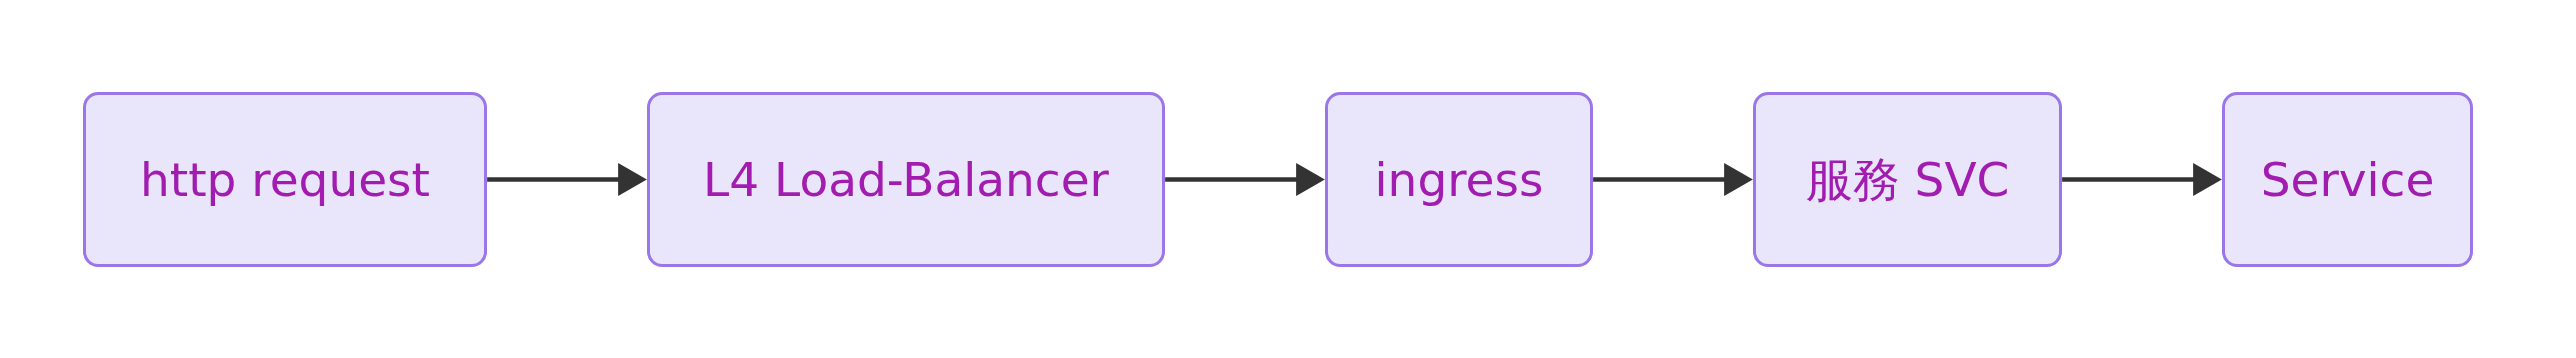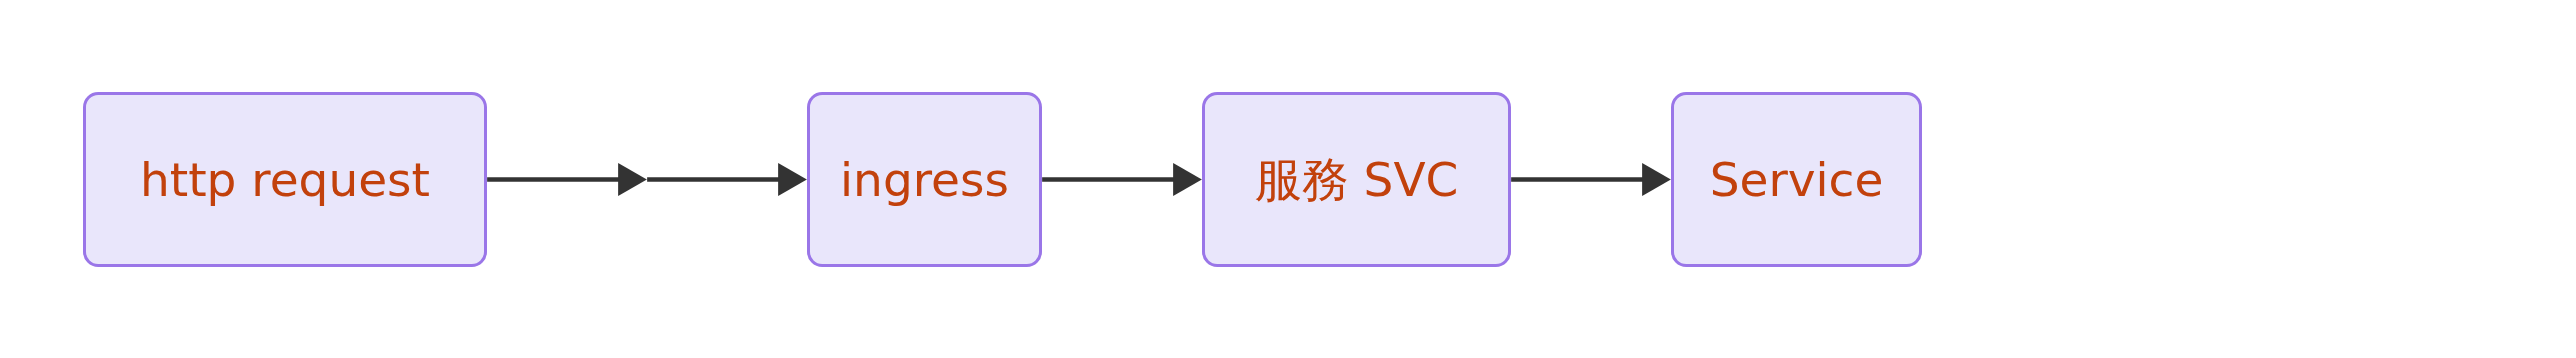--- a/index.html
+++ b/index.html
@@ -42,34 +42,34 @@
     display: flex;
     align-items: center;
     justify-content: center;
     flex: 0 0 auto;
     position: relative;
     top: 0px;
   }
   .node-label {
     font-size: 47px;
     line-height: 1.1;
-    color: #c2410c;
+    color: #a21caf;
     white-space: nowrap;
     font-weight: 400;
     letter-spacing: 0px;
     text-align: center;
   }
   .node-label.cjk {
     font-family: "DejaVu Sans", "Liberation Sans", sans-serif;
   }
 
   
   .node-w-1 { width: 404px; }
   .node-w-2 { width: 518px; }
-  .node-w-3 { width: 235px; }
+  .node-w-3 { width: 268px; }
   .node-w-4 { width: 309px; }
   .node-w-5 { width: 251px; }
 
   
   .edge {
     flex: 0 0 auto;
     width: 160px;
     height: 175px;
     position: relative;
     display: block;
@@ -94,20 +94,23 @@
       <span class="node-label">http request</span>
     </div>
 
     <div class="edge">
       <svg viewBox="0 0 178 195" xmlns="http://www.w3.org/2000/svg" aria-hidden="true">
         <line x1="0" y1="97.5" x2="150" y2="97.5" stroke="#333333" stroke-width="5"></line>
         <polygon points="146,79 178,97.5 146,116" fill="#333333"></polygon>
       </svg>
     </div>
 
+    <div class="node node-w-2">
+      <span class="node-label">L4 Load-Balancer</span>
+    </div>
 
     <div class="edge">
       <svg viewBox="0 0 178 195" xmlns="http://www.w3.org/2000/svg" aria-hidden="true">
         <line x1="0" y1="97.5" x2="150" y2="97.5" stroke="#333333" stroke-width="5"></line>
         <polygon points="146,79 178,97.5 146,116" fill="#333333"></polygon>
       </svg>
     </div>
 
     <div class="node node-w-3">
       <span class="node-label">ingress</span>

